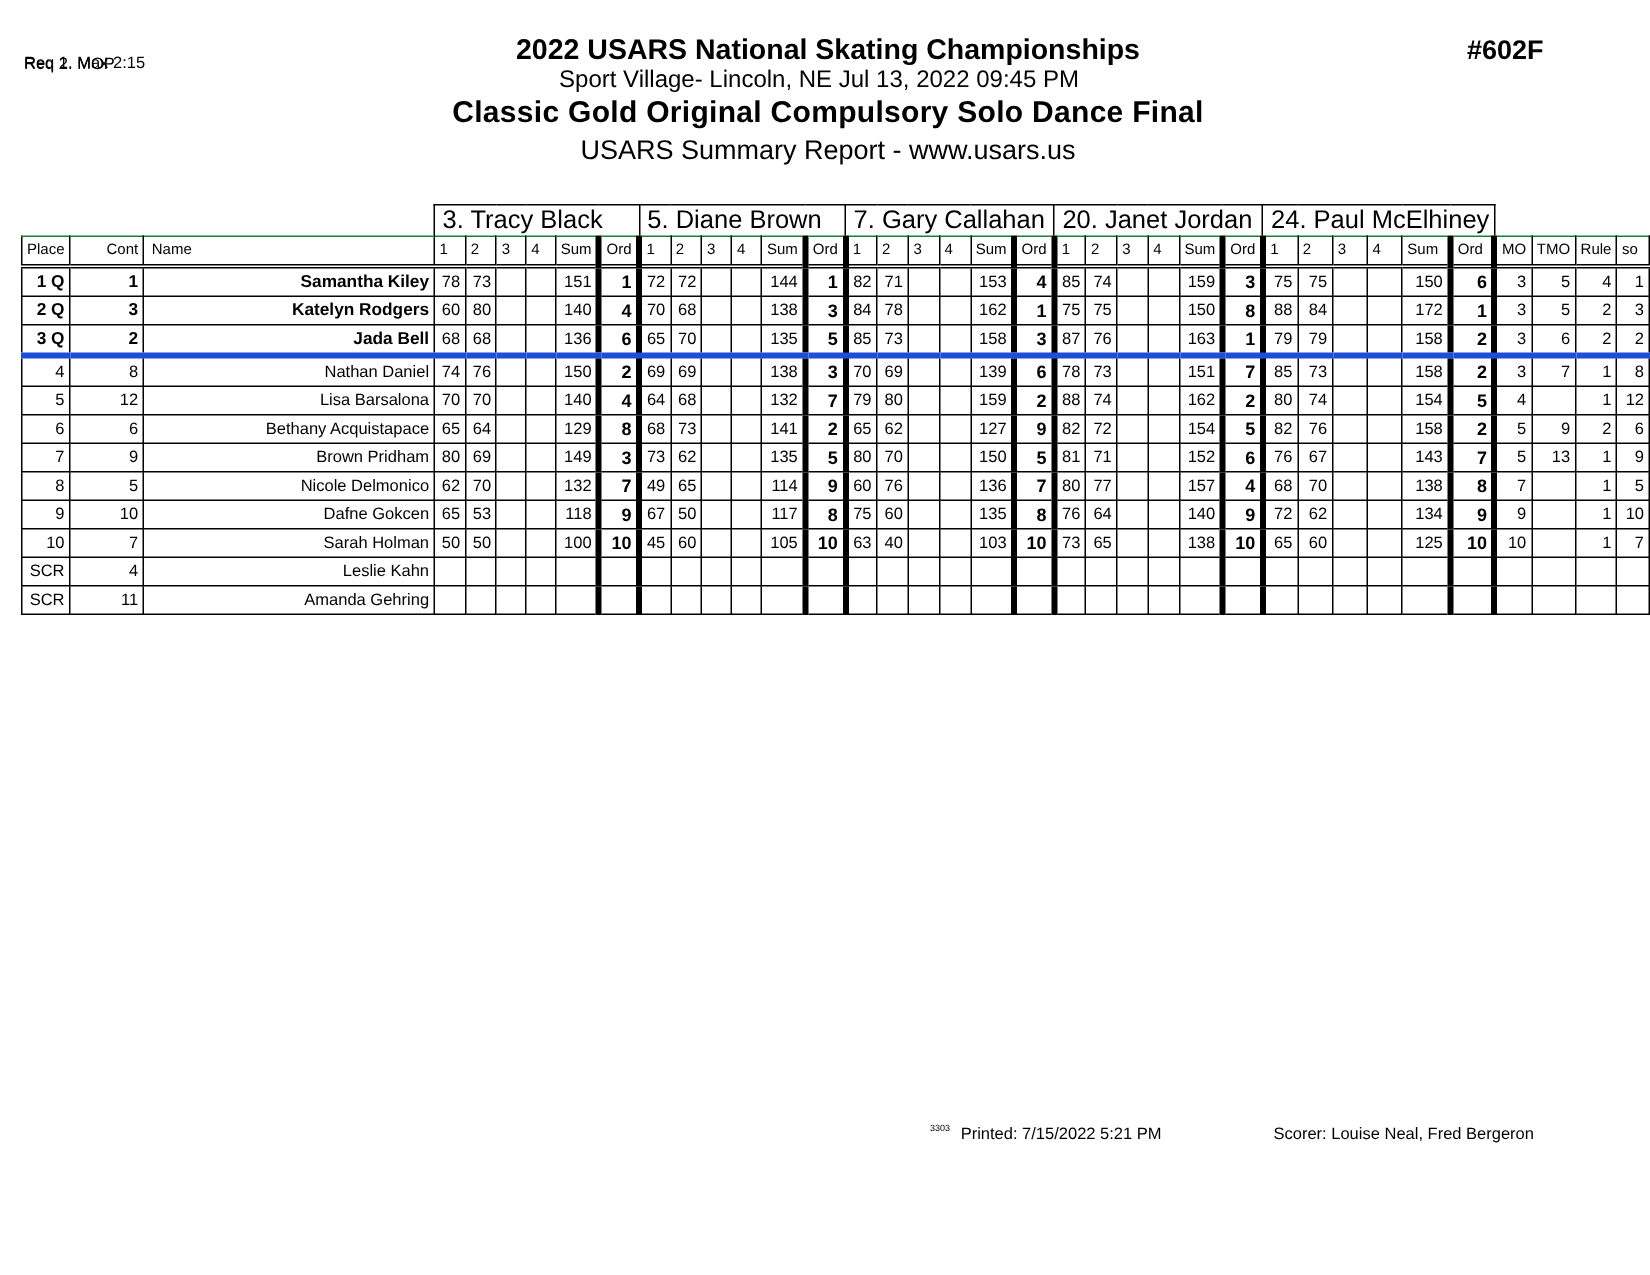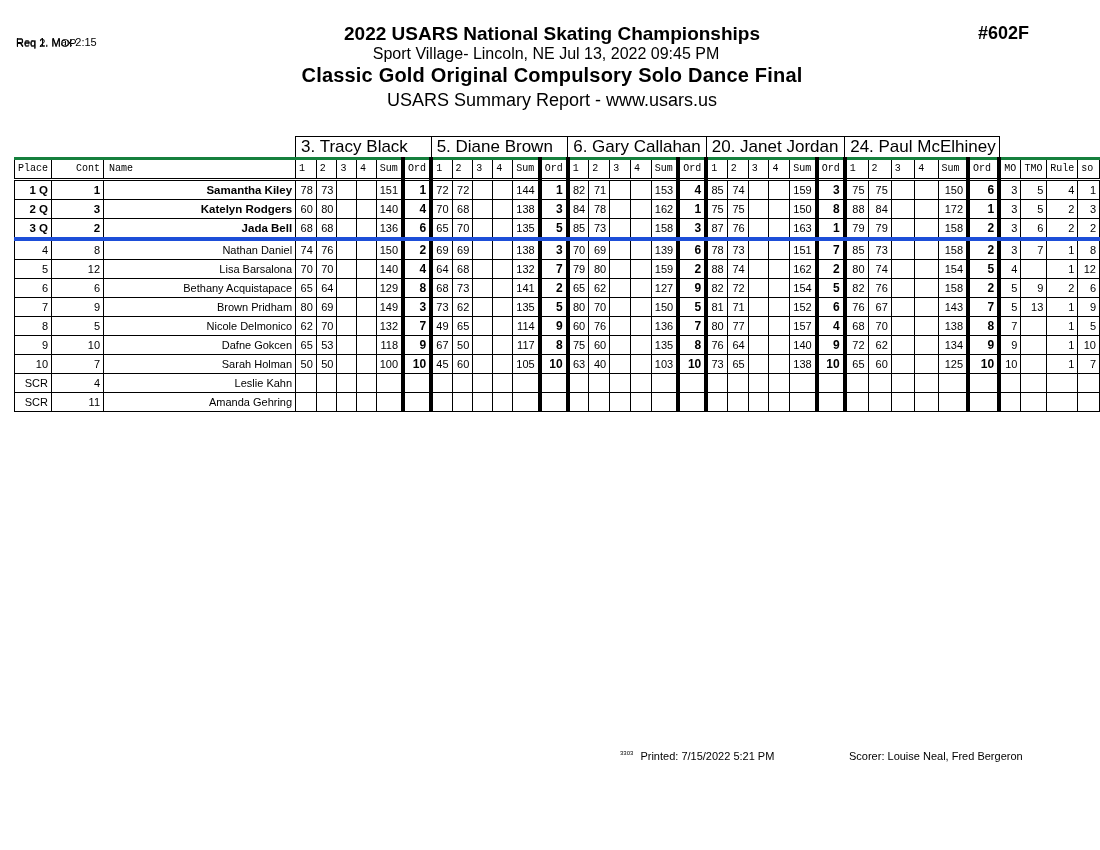--- a/index.html
+++ b/index.html
@@ -9,21 +9,21 @@
   .h1 { top:23px; font-size:19px; font-weight:bold; left:2px; }
   .h2 { top:45px; font-size:16px; left:-4px; }
   .h3 { top:64px; font-size:20px; font-weight:bold; left:2px; letter-spacing:0.2px; }
   .h4 { top:90px; font-size:18px; left:2px; }
   .evnum { position:absolute; top:23px; left:963px; font-size:18px; font-weight:bold;margin-left:15px; }
 
   table.res { position:absolute; left:14px; top:136px; border-collapse:collapse; table-layout:fixed; font-size:11px; }
   table.res td { border:1px solid #000; padding:0 3px; height:18px; white-space:nowrap; overflow:hidden; line-height:18px; }
   table.res td.blank { border:none; }
   table.res tr.judges td.jname { border:1px solid #000; border-bottom:none; font-size:17px; height:20px; padding-left:5px; vertical-align:middle; }
-  table.res tr.colhdr td { font-size:10px; height:18px; border-top:3px solid #15803d; border-bottom:3px double #000;font-family:Liberation Mono, monospace; }
+  table.res tr.colhdr td { font-size:10px; height:18px; border-top:1px solid #15803d; border-bottom:3px double #000; }
   table.res tr.row td { text-align:right; }
   table.res td.c-place { text-align:left; }
   table.res td.c-cont { text-align:center;padding-left:24px; }
   table.res td.c-name { text-align:left; padding-left:5px; }
   table.res td.c-ord { font-weight:bold; border-left:4px solid #000; border-right:4px solid #000; text-align:right; font-size:12px; }
   table.res tr.colhdr td.c-ord { font-weight:normal; font-size:10px; }
   table.res td.c-j { text-align:left; }
   table.res tr.colhdr td { text-align:left; }
   table.res tr.row.qual td { font-weight:bold; }
   table.res tr.row.qual td.c-j, table.res tr.row.qual td.c-sum, table.res tr.row.qual td.c-s { font-weight:normal; }
@@ -85,21 +85,21 @@
       <col style="width: 22px;">
       <col style="width: 26px;">
       <col style="width: 24px;">
       <col style="width: 22px;">
     </colgroup>
   <tbody id="tbody">
       <tr class="judges">
         <td class="blank" colspan="3"></td>
         <td class="jname" colspan="6">3.  Tracy Black</td>
         <td class="jname" colspan="6">5.  Diane Brown</td>
-        <td class="jname" colspan="6">6.  Gary Callahan</td>
+        <td class="jname" colspan="6">7.  Gary Callahan</td>
         <td class="jname" colspan="6">20.  Janet Jordan</td>
         <td class="jname" colspan="6">24.  Paul McElhiney</td>
         <td class="blank" colspan="4"></td>
       </tr>
       <tr class="colhdr">
         <td class="c-place">Place</td>
         <td class="c-cont">Cont</td>
         <td class="c-name">Name</td>
         <td class="c-j">1</td>
         <td class="c-j">2</td>

